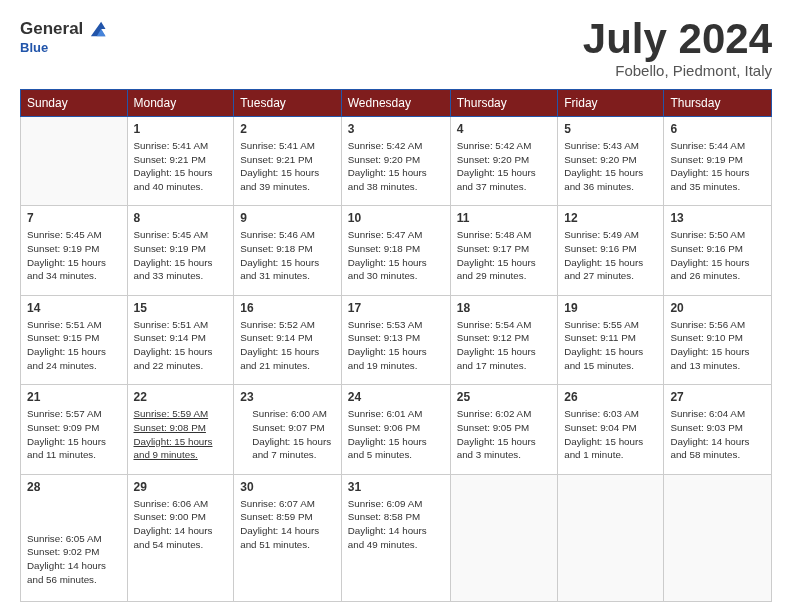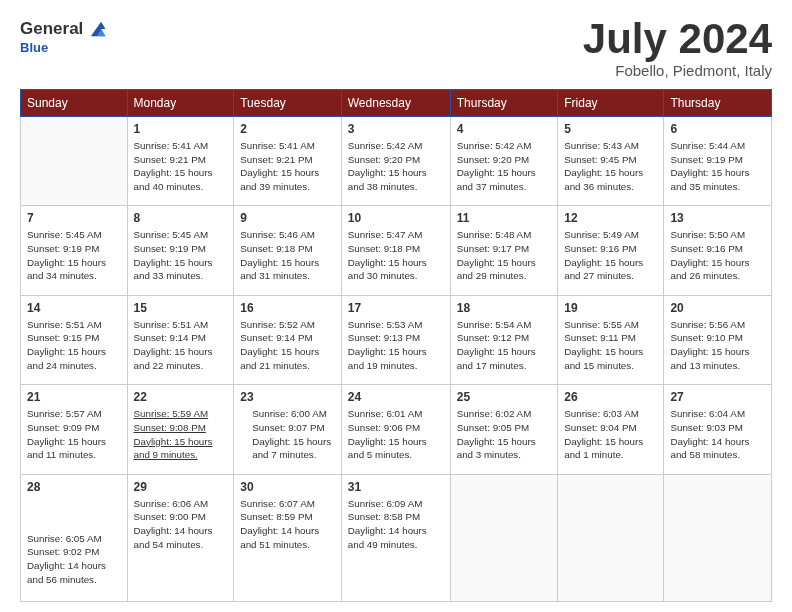--- a/index.html
+++ b/index.html
@@ -155,21 +155,21 @@
           <td>
             <span class="day-num">4</span>
             <div class="day-info" style="white-space: pre-line;">Sunrise: 5:42 AM
 Sunset: 9:20 PM
 Daylight: 15 hours
 and 37 minutes.</div>
           </td>
           <td>
             <span class="day-num">5</span>
             <div class="day-info" style="white-space: pre-line;">Sunrise: 5:43 AM
-Sunset: 9:45 PM
+Sunset: 9:20 PM
 Daylight: 15 hours
 and 36 minutes.</div>
           </td>
           <td>
             <span class="day-num">6</span>
             <div class="day-info" style="white-space: pre-line;">Sunrise: 5:44 AM
 Sunset: 9:19 PM
 Daylight: 15 hours
 and 35 minutes.</div>
           </td>

